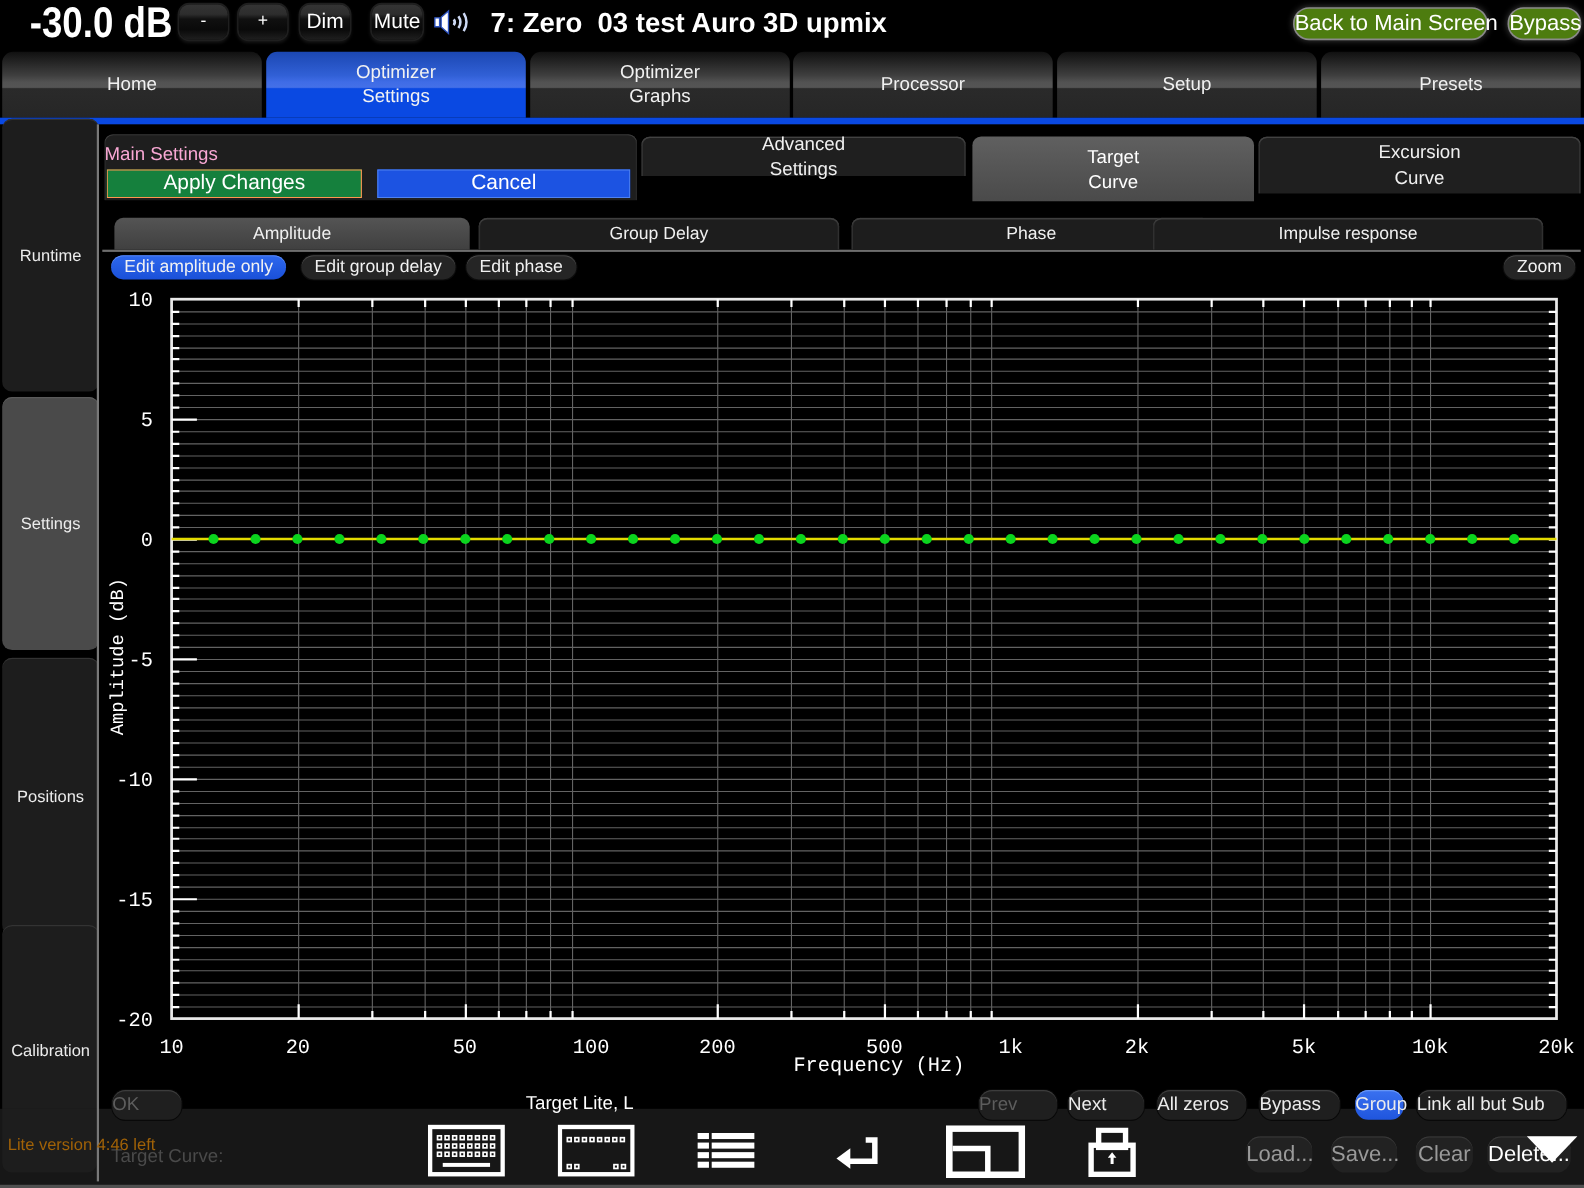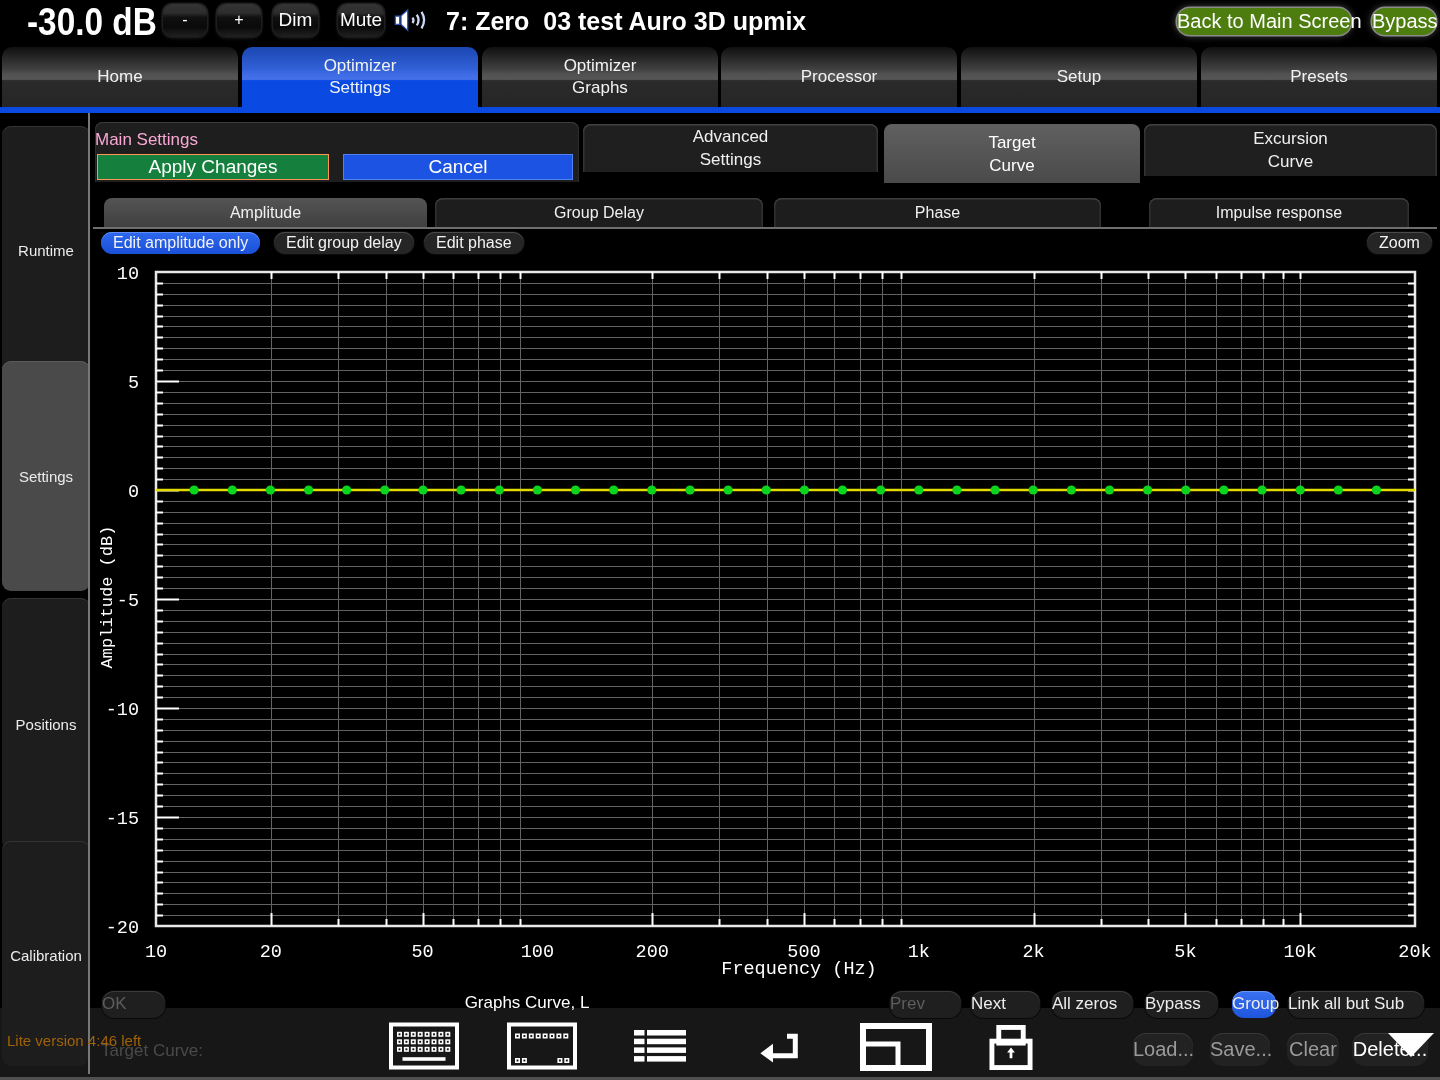--- a/index.html
+++ b/index.html
@@ -84,42 +84,42 @@
   <div class="abs topr" style="left:1372px;width:64px">Bypass</div>
 
   <div class="t1" style="left:2px;width:236px">Home</div>
   <div class="t1 sel" style="left:242px;width:236px">Optimizer<br>Settings</div>
   <div class="t1" style="left:482px;width:236px">Optimizer<br>Graphs</div>
   <div class="t1" style="left:721px;width:236px">Processor</div>
   <div class="t1" style="left:961px;width:236px">Setup</div>
   <div class="t1" style="left:1201px;width:236px">Presets</div>
   <div class="abs bluebar"></div>
 
-  <div class="stab" style="top:126px;height:248px">Runtime</div>
+  <div class="stab" style="top:108px;height:248px">Runtime</div>
     <div class="stab ssel" style="top:361px;height:230px">Settings</div>
     <div class="stab" style="top:598px;height:252px">Positions</div>
     <div class="stab" style="top:841px;height:228px">Calibration</div>
   <div class="abs toolbar"></div>
   <div class="abs calbot"></div>
   <div class="abs vline"></div>
 
   <div class="abs mainset">
       <div class="cap">Main Settings</div>
     <div class="applyb">Apply Changes</div>
       <div class="cancelb">Cancel</div>
     </div>
-  <div class="t2" style="left:583px;width:295px;height:48px">Advanced<br>Settings</div>
+  <div class="t2" style="left:583px;width:295px;height:36px">Advanced<br>Settings</div>
   <div class="t2 sel2" style="left:884px;width:256px;height:59px">Target<br>Curve</div>
   <div class="t2" style="left:1144px;width:293px;height:52px">Excursion<br>Curve</div>
 
   <div class="abs r3line"></div>
   <div class="t3 sel3" style="left:104px;width:323px">Amplitude</div>
   <div class="t3" style="left:435px;width:328px">Group Delay</div>
   <div class="t3" style="left:774px;width:327px">Phase</div>
-  <div class="t3" style="left:1149px;width:260px">Impulse response</div>
+  <div class="t3" style="left:1048px;width:355px">Impulse response</div>
 
   <div class="pill blue" style="left:101px">Edit amplitude only</div>
   <div class="pill" style="left:274px">Edit group delay</div>
   <div class="pill" style="left:424px">Edit phase</div>
   <div class="pill" style="left:1367px">Zoom</div>
 
   <svg class="abs" style="left:90px;top:256px" width="1350" height="726" viewBox="0 0 1350 726">
       <path d="M66.0 659.5H1325.0M66.0 648.5H1325.0M66.0 637.5H1325.0M66.0 626.5H1325.0M66.0 616.5H1325.0M66.0 605.5H1325.0M66.0 594.5H1325.0M66.0 583.5H1325.0M66.0 572.5H1325.0M66.0 561.5H1325.0M66.0 550.5H1325.0M66.0 539.5H1325.0M66.0 528.5H1325.0M66.0 517.5H1325.0M66.0 506.5H1325.0M66.0 496.5H1325.0M66.0 485.5H1325.0M66.0 474.5H1325.0M66.0 463.5H1325.0M66.0 452.5H1325.0M66.0 441.5H1325.0M66.0 430.5H1325.0M66.0 419.5H1325.0M66.0 408.5H1325.0M66.0 398.5H1325.0M66.0 387.5H1325.0M66.0 376.5H1325.0M66.0 365.5H1325.0M66.0 354.5H1325.0M66.0 343.5H1325.0M66.0 332.5H1325.0M66.0 321.5H1325.0M66.0 310.5H1325.0M66.0 299.5H1325.0M66.0 288.5H1325.0M66.0 278.5H1325.0M66.0 267.5H1325.0M66.0 256.5H1325.0M66.0 245.5H1325.0M66.0 234.5H1325.0M66.0 223.5H1325.0M66.0 212.5H1325.0M66.0 201.5H1325.0M66.0 190.5H1325.0M66.0 180.5H1325.0M66.0 169.5H1325.0M66.0 158.5H1325.0M66.0 147.5H1325.0M66.0 136.5H1325.0M66.0 125.5H1325.0M66.0 114.5H1325.0M66.0 103.5H1325.0M66.0 92.5H1325.0M66.0 81.5H1325.0M66.0 70.5H1325.0M66.0 60.5H1325.0M66.0 49.5H1325.0M66.0 38.5H1325.0M66.0 27.5H1325.0" stroke="#636363" stroke-width="1" fill="none"></path>
       <path d="M181.5 16.0V670.0M248.5 16.0V670.0M296.5 16.0V670.0M333.5 16.0V670.0M363.5 16.0V670.0M388.5 16.0V670.0M410.5 16.0V670.0M430.5 16.0V670.0M562.5 16.0V670.0M629.5 16.0V670.0M677.5 16.0V670.0M714.5 16.0V670.0M744.5 16.0V670.0M770.5 16.0V670.0M792.5 16.0V670.0M811.5 16.0V670.0M944.5 16.0V670.0M1011.5 16.0V670.0M1058.5 16.0V670.0M1095.5 16.0V670.0M1126.5 16.0V670.0M1151.5 16.0V670.0M1173.5 16.0V670.0M1193.5 16.0V670.0M1210.5 16.0V670.0" stroke="#636363" stroke-width="1" fill="none"></path>
       <rect x="66.0" y="16.0" width="1259.0" height="654.0" fill="none" stroke="#e8e8e8" stroke-width="2.5"></rect>
@@ -173,21 +173,21 @@
       <text x="828.8" y="701.0" text-anchor="middle" font-family="Liberation Mono, monospace" font-size="18.5px" fill="#ffffff">1k</text>
       <text x="943.6" y="701.0" text-anchor="middle" font-family="Liberation Mono, monospace" font-size="18.5px" fill="#ffffff">2k</text>
       <text x="1095.4" y="701.0" text-anchor="middle" font-family="Liberation Mono, monospace" font-size="18.5px" fill="#ffffff">5k</text>
       <text x="1210.2" y="701.0" text-anchor="middle" font-family="Liberation Mono, monospace" font-size="18.5px" fill="#ffffff">10k</text>
       <text x="1325.0" y="701.0" text-anchor="middle" font-family="Liberation Mono, monospace" font-size="18.5px" fill="#ffffff">20k</text>
       <text x="709" y="718.0" text-anchor="middle" font-family="Liberation Mono, monospace" font-size="18.5px" fill="#ffffff">Frequency (Hz)</text>
       <text x="22" y="341" text-anchor="middle" transform="rotate(-90 22 341)" font-family="Liberation Mono, monospace" font-size="17px" fill="#ffffff">Amplitude (dB)</text>
     </svg>
 
   <div class="bbtn dim" style="left:102px;width:63px">OK</div>
-  <div class="abs tcl">Graphs Curve, L</div>
+  <div class="abs tcl">Target Lite, L</div>
   <div class="bbtn dim" style="left:890px;width:71px">Prev</div>
   <div class="bbtn" style="left:971px;width:69px">Next</div>
   <div class="bbtn" style="left:1052px;width:81px">All zeros</div>
   <div class="bbtn" style="left:1145px;width:73px">Bypass</div>
   <div class="bbtn lblue" style="left:1232px;width:44px">Group</div>
   <div class="bbtn" style="left:1288px;width:136px">Link all but Sub</div>
 
   <div class="abs botstrip"></div>
   <div class="abs tcurve">Target Curve:</div>
   <div class="abs lite">Lite version 4:46 left</div>

